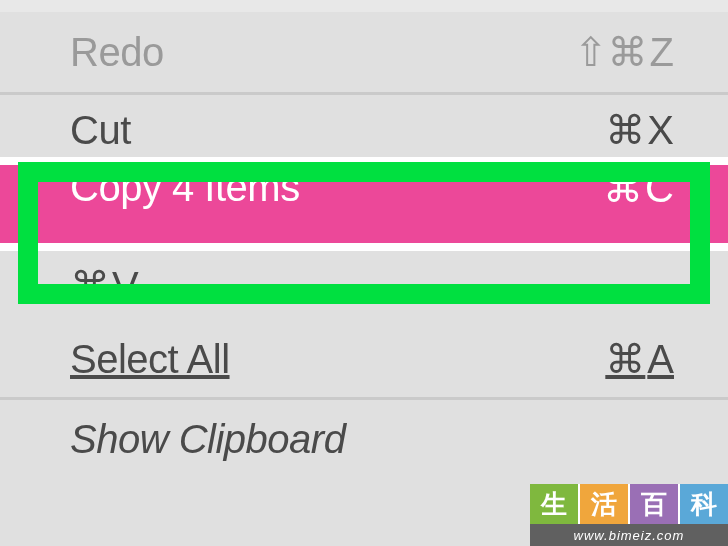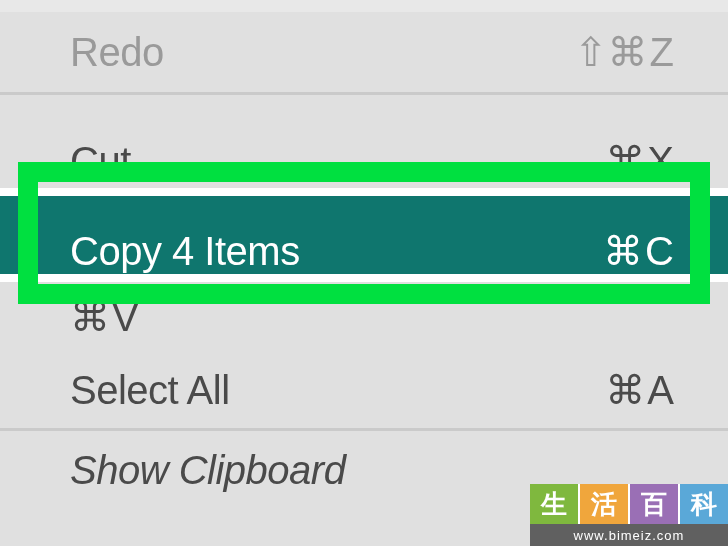--- a/index.html
+++ b/index.html
@@ -25,26 +25,26 @@
       font-size: 40px;
       font-weight: 400;
       color: #4a4a4a;
       position: relative;
     }
     .menu-item.disabled {
       color: #9a9a9a;
       text-align: right;
     }
     .menu-item.highlighted {
-      background: #0f766e;
+      background: #ec4899;
       color: #ffffff;
       font-weight: 500;
       height: 78px;
       display: flex;
-      align-items: flex-end;
+      align-items: flex-start;
     }
     .separator {
       height: 3px;
       background: #cacaca;
       width: 100%;
     }
     .label { letter-spacing: -0.5px; }
     .shortcut {
       display: flex;
       align-items: center;
@@ -99,34 +99,35 @@
     .wm-c4 { background: #5aa8d8; }
     .wm-bottom {
       height: 22px;
       background: #606060;
       color: #fff;
       font-size: 13px;
       letter-spacing: 1px;
       display: flex;
       align-items: center;
       justify-content: center;
+      font-style: italic;
     }
 
     
     .top-partial {
       height: 12px;
       background: #e8e8e8;
     }
 
     
     .row-redo { height: 80px; }
-    .row-cut { height: 70px; margin-top: 31px; }
+    .row-cut { height: 70px; }
     .row-copy { }
     .row-paste { height: 70px; }
-    .row-selectall { height: 76px; }
+    .row-selectall { height: 76px; text-decoration: underline; }
     .row-showclip { height: 78px; font-style: italic; }
 
     .clip-cut .label,
     .clip-paste .label,
     .clip-showclip .label {
       white-space: nowrap;
     }
 
     
     .highlight-wrap {

